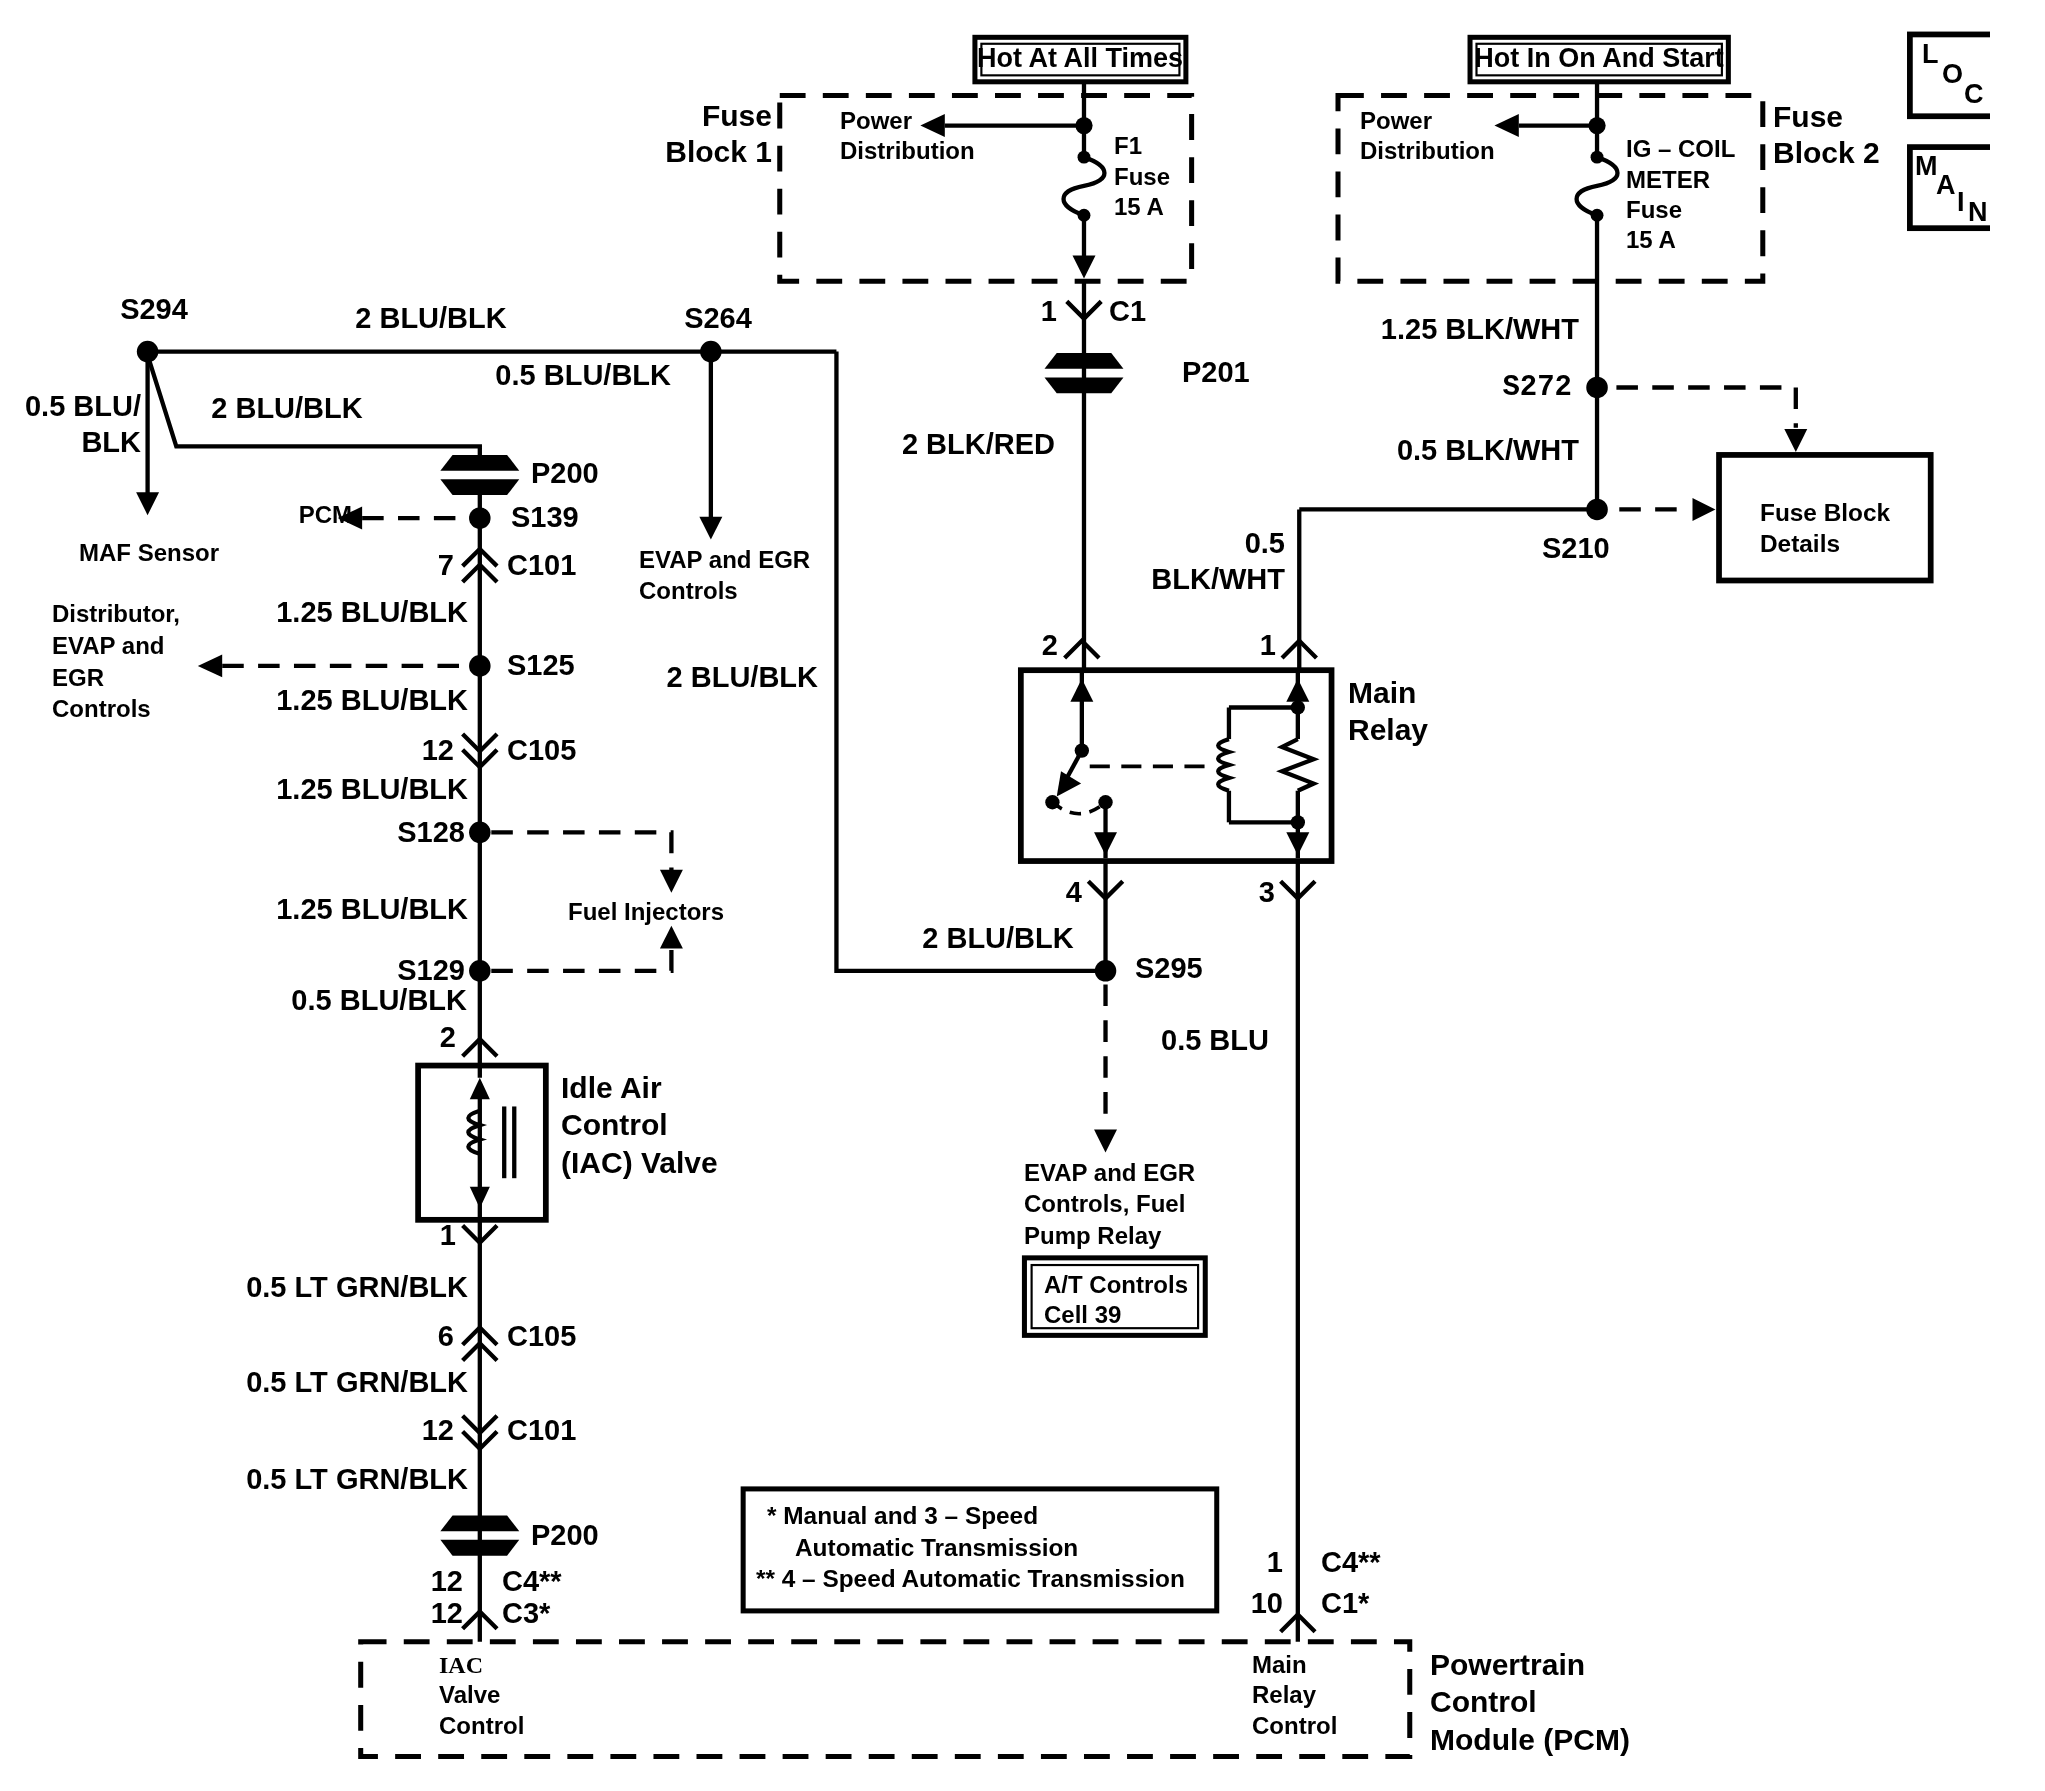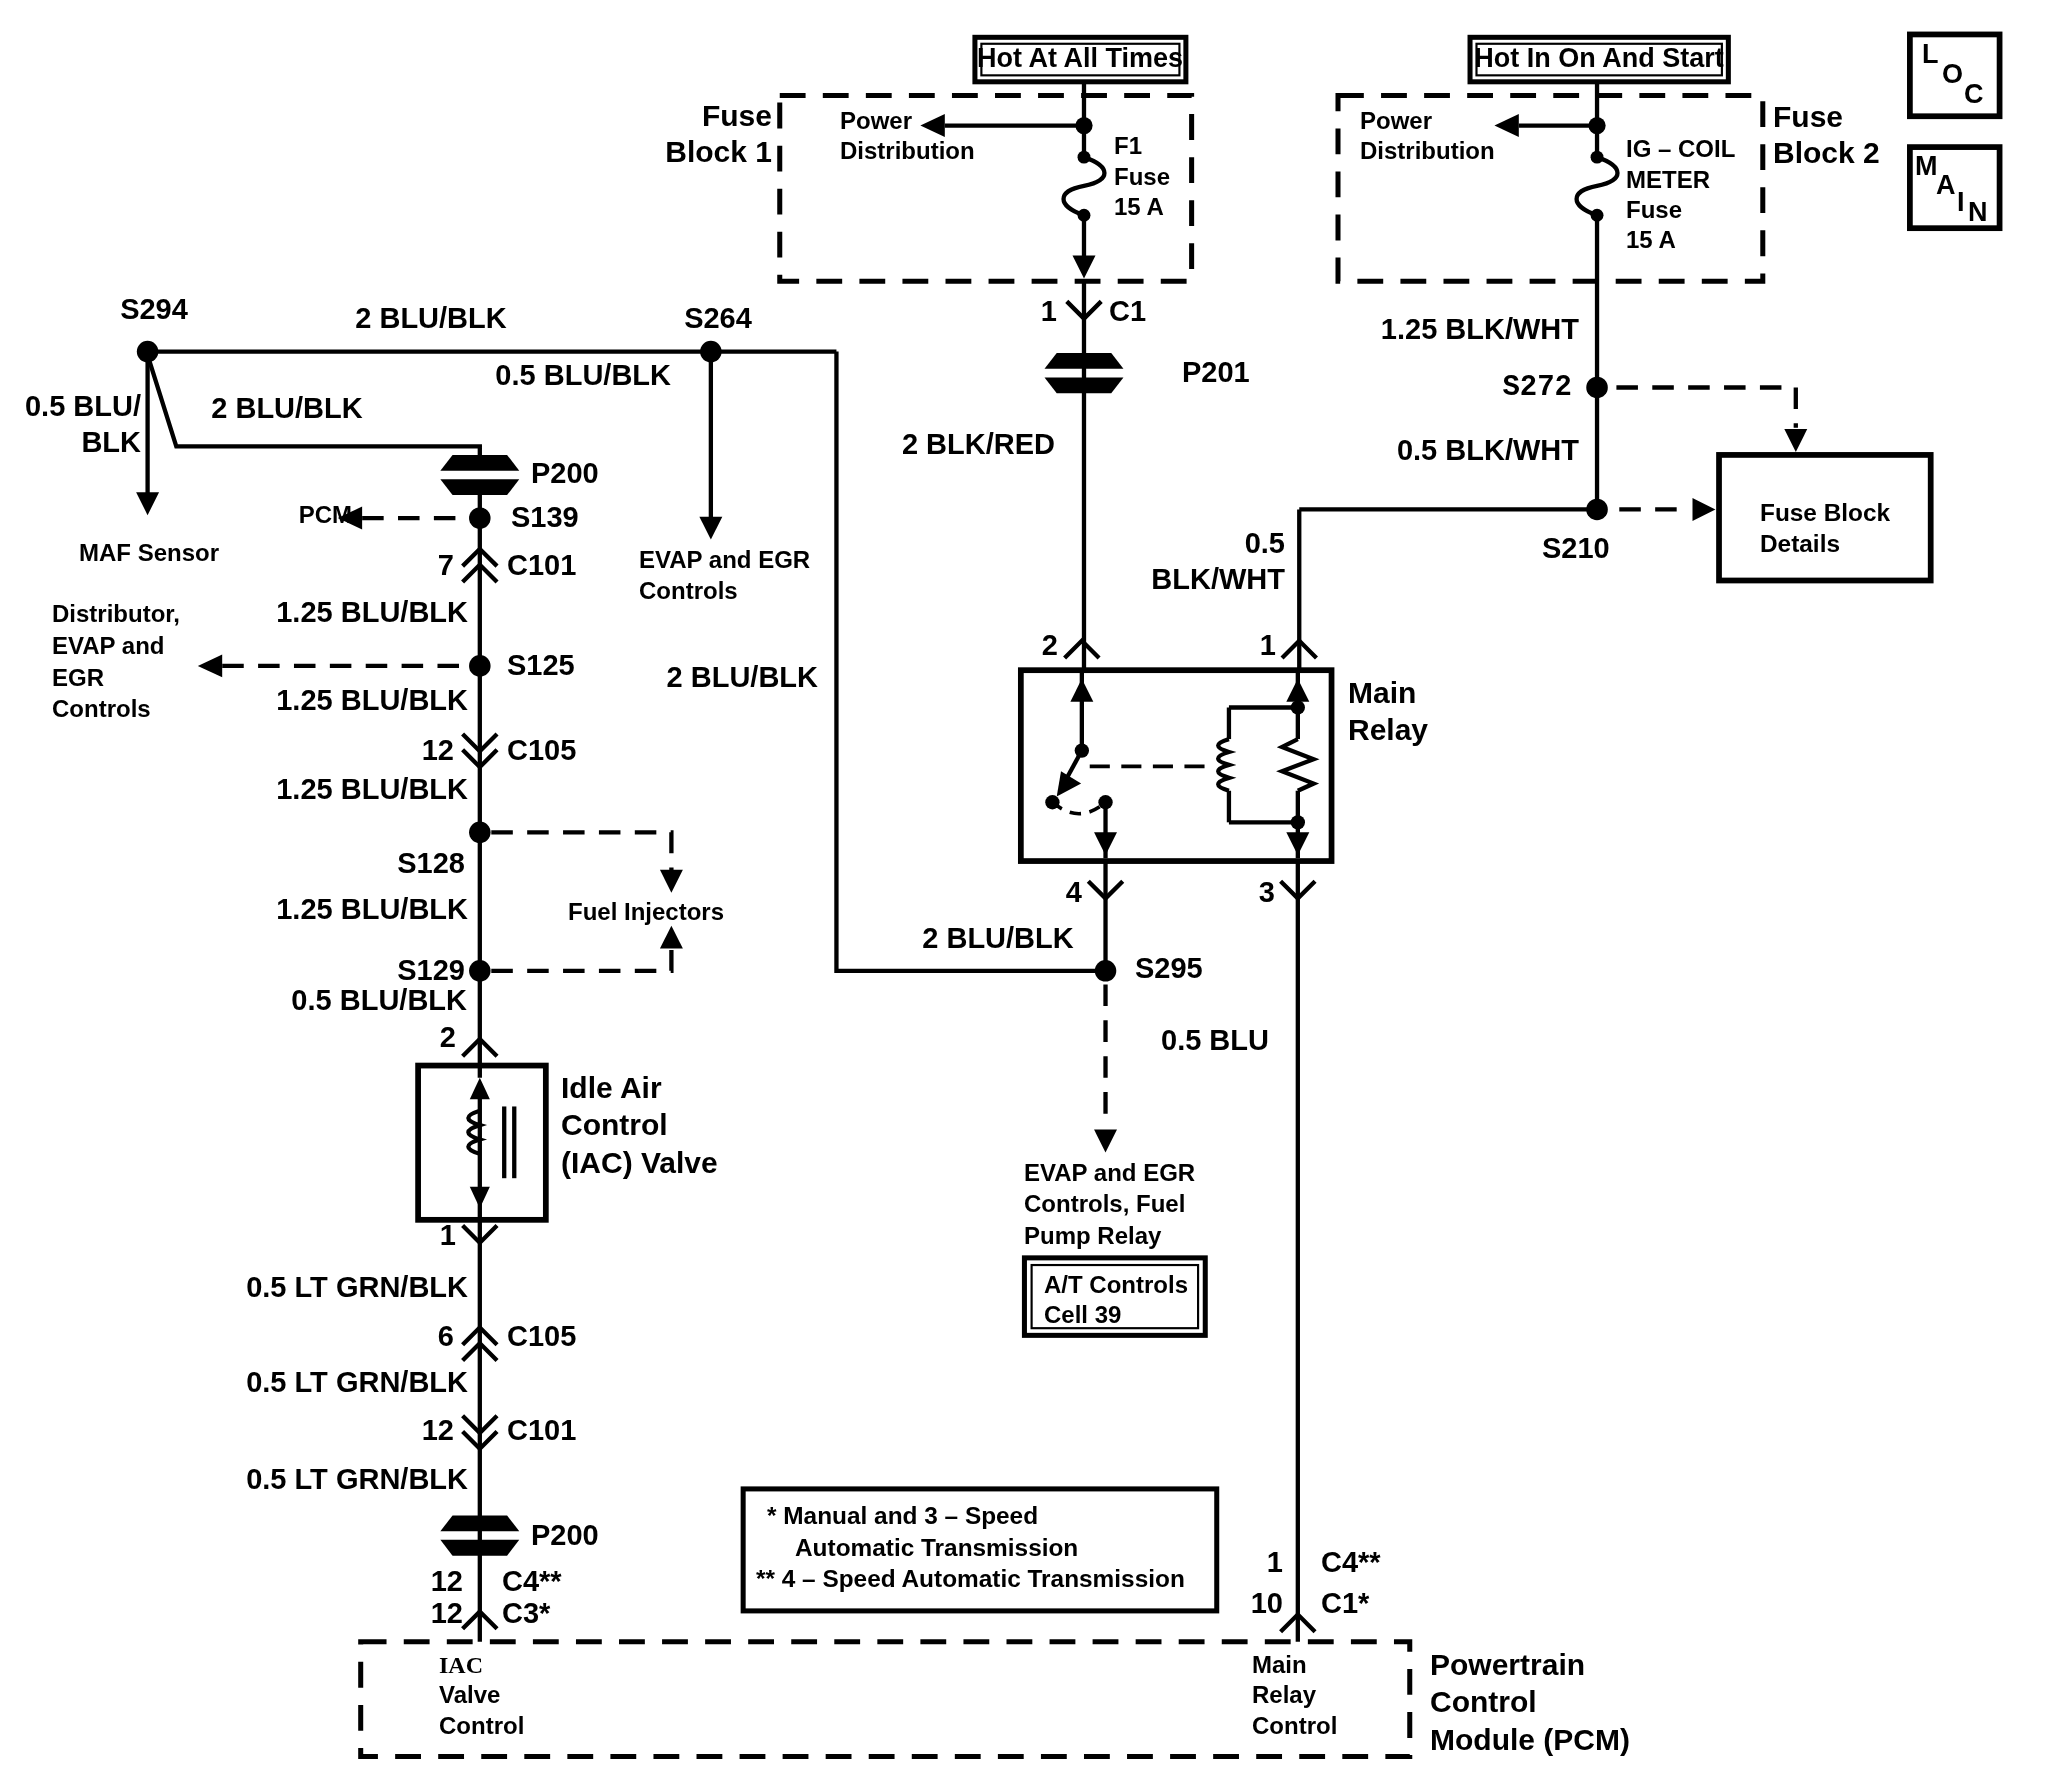--- a/index.html
+++ b/index.html
@@ -1,17 +1,17 @@
 <!DOCTYPE html>
 <html style="font-size:11.5px"><head>
 <meta charset="utf-8">
 <style>
   html,body{margin:0;padding:0;background:#ffffff;}
   #page{position:relative;width:1990px;height:1791px;background:#ffffff;overflow:hidden;
-        font-family:"Liberation Sans","DejaVu Sans",sans-serif;color:#000;padding-left:28px;}
+        font-family:"Liberation Sans","DejaVu Sans",sans-serif;color:#000;}
   #wiring{position:absolute;left:0;top:0;}
   .lbl{position:absolute;white-space:nowrap;font-weight:bold;line-height:1.1;}
   .r{transform:translateX(-100%);}          
   .c{transform:translateX(-50%);}           
   .f33{font-size:24px;}
   .f34{font-size:24.4px;}
   .f38{font-size:27px;}
   .f40{font-size:29px;}
   .f42{font-size:30px;}
 </style>
@@ -290,21 +290,21 @@
   <div class="lbl r f40" style="left:468px;top:597px;">1.25 BLU/BLK</div>
   <div class="lbl f33" style="left:52px;top:601px;">Distributor,</div>
   <div class="lbl f33" style="left:52px;top:633px;">EVAP and</div>
   <div class="lbl f33" style="left:52px;top:665px;">EGR</div>
   <div class="lbl f33" style="left:52px;top:696px;">Controls</div>
   <div class="lbl f40" style="left:507px;top:650px;">S125</div>
   <div class="lbl r f40" style="left:468px;top:685px;">1.25 BLU/BLK</div>
   <div class="lbl r f40" style="left:454px;top:735px;">12</div>
   <div class="lbl f40" style="left:507px;top:735px;">C105</div>
   <div class="lbl r f40" style="left:468px;top:774px;">1.25 BLU/BLK</div>
-  <div class="lbl r f40" style="left:465px;top:817px;margin-top:31px;">S128</div>
+  <div class="lbl r f40" style="left:465px;top:817px;">S128</div>
   <div class="lbl r f40" style="left:468px;top:894px;">1.25 BLU/BLK</div>
   <div class="lbl c f33" style="left:646px;top:899px;">Fuel Injectors</div>
   <div class="lbl r f40" style="left:465px;top:955px;">S129</div>
   <div class="lbl r f40" style="left:818px;top:662px;">2 BLU/BLK</div>
 
   <div class="lbl r f40" style="left:467px;top:985px;">0.5 BLU/BLK</div>
   <div class="lbl r f40" style="left:456px;top:1022px;">2</div>
   <div class="lbl f42" style="left:561px;top:1071px;">Idle Air</div>
   <div class="lbl f42" style="left:561px;top:1108px;">Control</div>
   <div class="lbl f42" style="left:561px;top:1146px;">(IAC) Valve</div>

